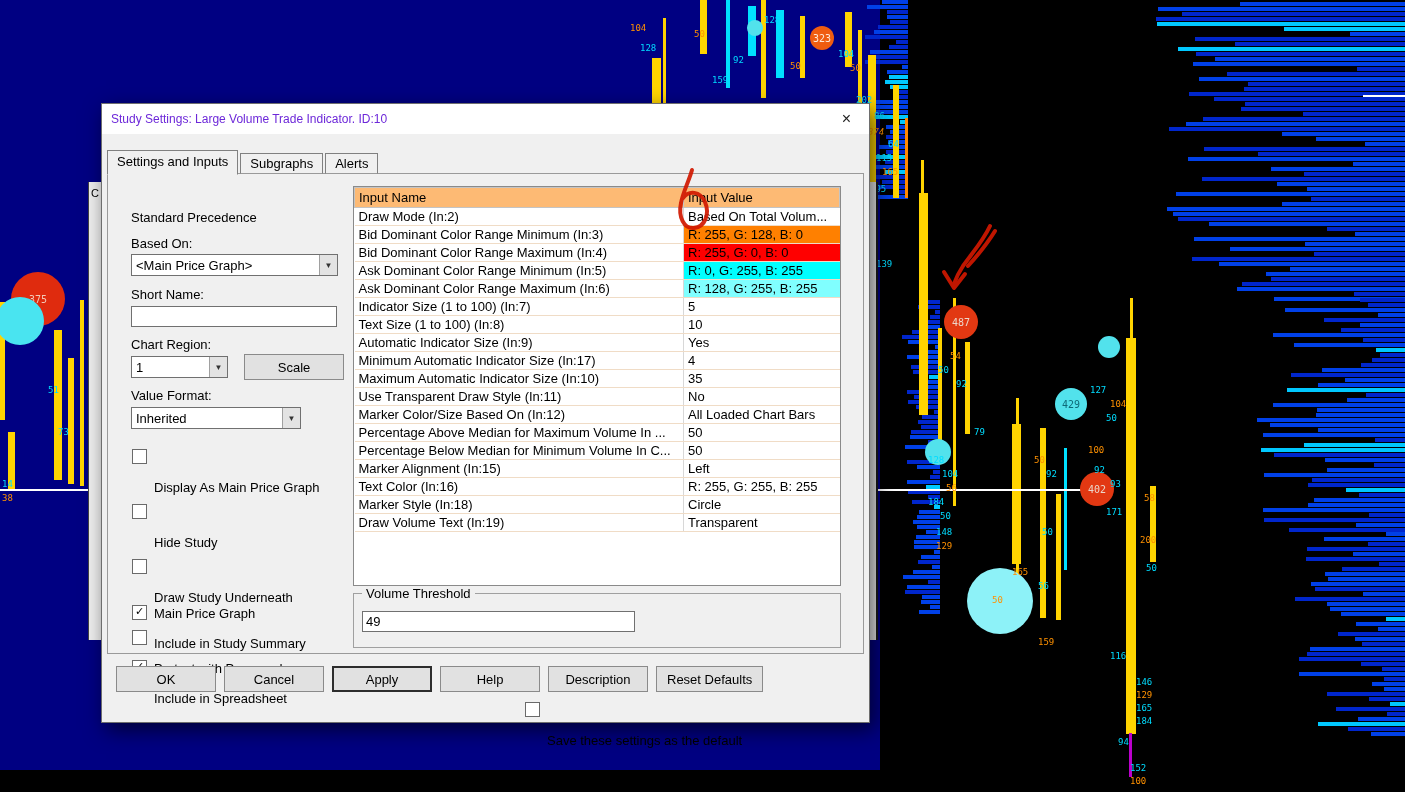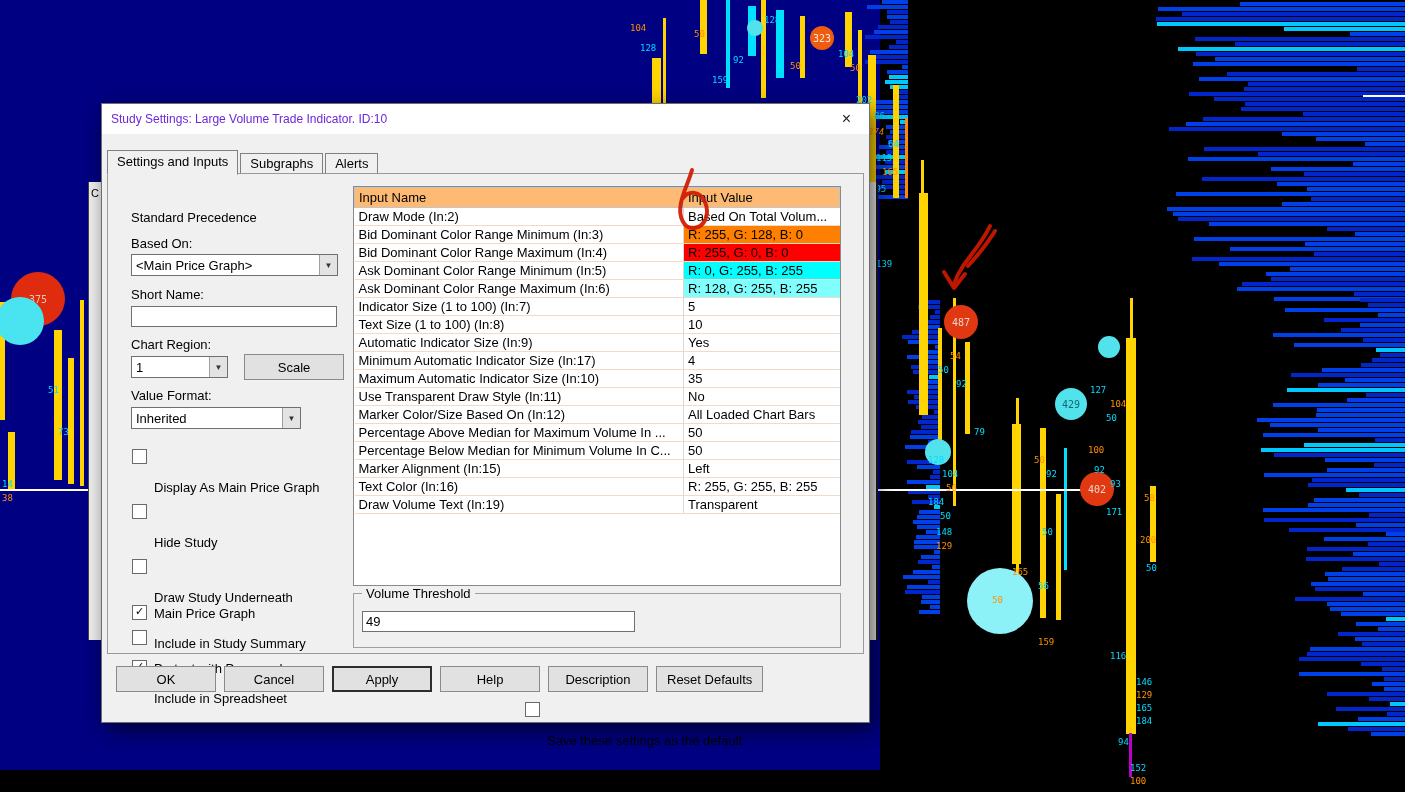--- a/index.html
+++ b/index.html
@@ -569,20 +569,24 @@
             </tr>
             <tr>
               <td class="cname">Marker Alignment (In:15)</td>
               <td class="cval">Left</td>
             </tr>
             <tr>
               <td class="cname">Text Color (In:16)</td>
               <td class="cval">R: 255, G: 255, B: 255</td>
             </tr>
             <tr>
+              <td class="cname">Marker Style (In:18)</td>
+              <td class="cval">Circle</td>
+            </tr>
+            <tr>
               <td class="cname">Draw Volume Text (In:19)</td>
               <td class="cval">Transparent</td>
             </tr>
           </tbody>
       </table>
     </div>
 
     <div class="grp">
       <span class="grplbl">Volume Threshold</span>
       <input class="tin" style="left: 8px; top: 17px; width: 273px;" value="49">

